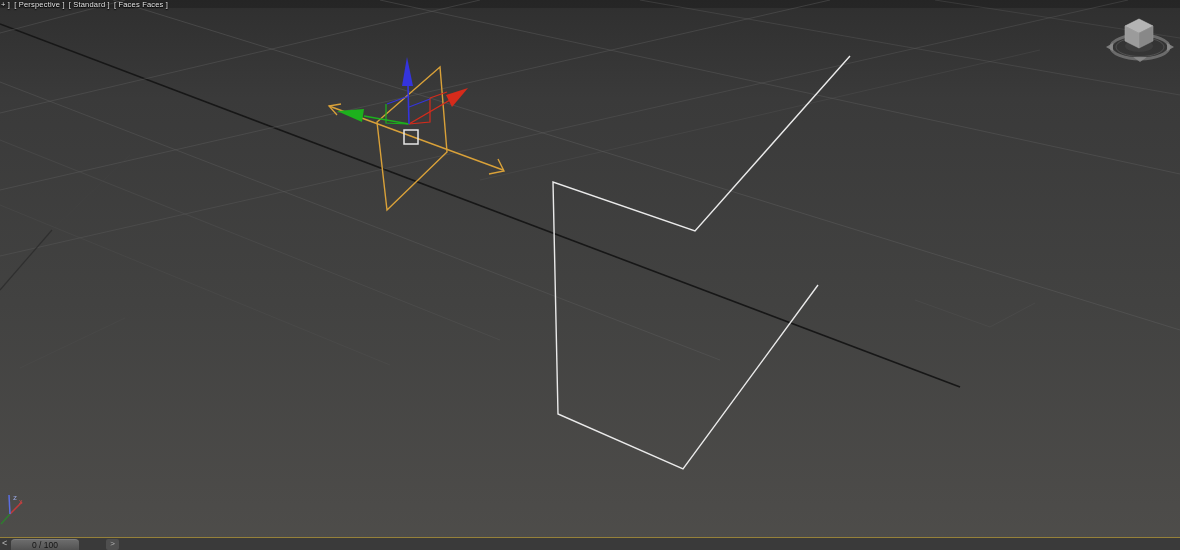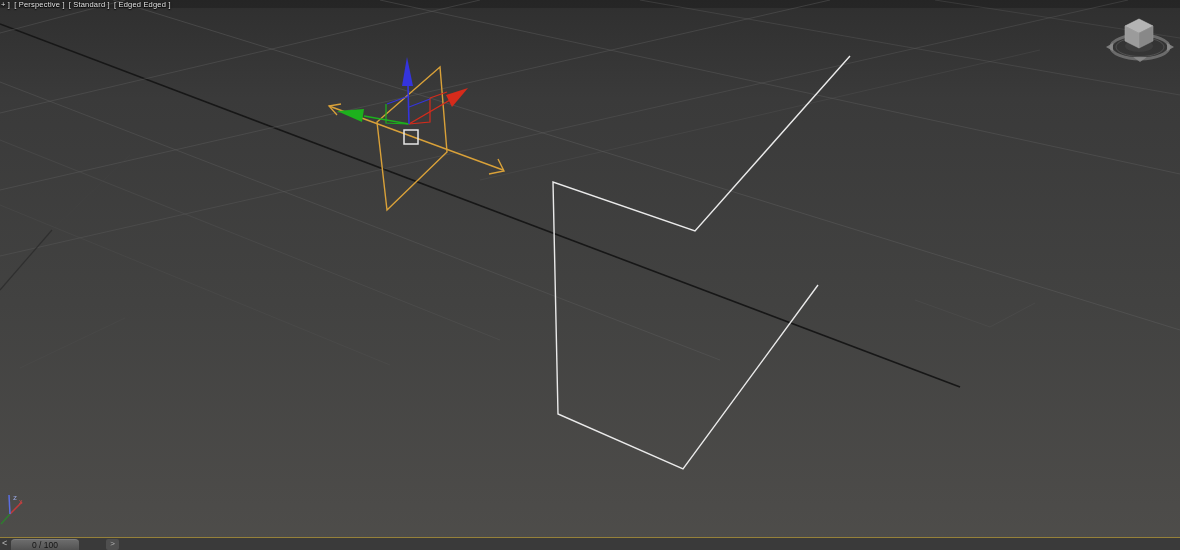--- a/index.html
+++ b/index.html
@@ -86,21 +86,21 @@
       <polygon points="1140,62 1133,57 1147,57" fill="#8f8f8f" opacity="0.8"></polygon>
       <polygon points="1139,19 1153,26 1139,33 1125,26" fill="#b4b4b4" stroke="#c9c9c9" stroke-width="0.6"></polygon>
       <polygon points="1125,26 1139,33 1139,48 1125,41" fill="#9b9b9b" stroke="#a8a8a8" stroke-width="0.6"></polygon>
       <polygon points="1153,26 1139,33 1139,48 1153,41" fill="#888888" stroke="#979797" stroke-width="0.6"></polygon>
     </svg>
 
   <div class="vp-label">
     <span>+ ]</span>
     <span>[ Perspective ]</span>
     <span>[ Standard ]</span>
-    <span>[ Edged Edged ]</span>
+    <span>[ Faces Faces ]</span>
   </div>
 
   <div class="timebar">
     <div class="goldline"></div>
     <div class="trow">
       <span class="tprev">&lt;</span>
       <div class="thandle">0 / 100</div>
       <span class="tnext">&gt;</span>
     </div>
   </div>

